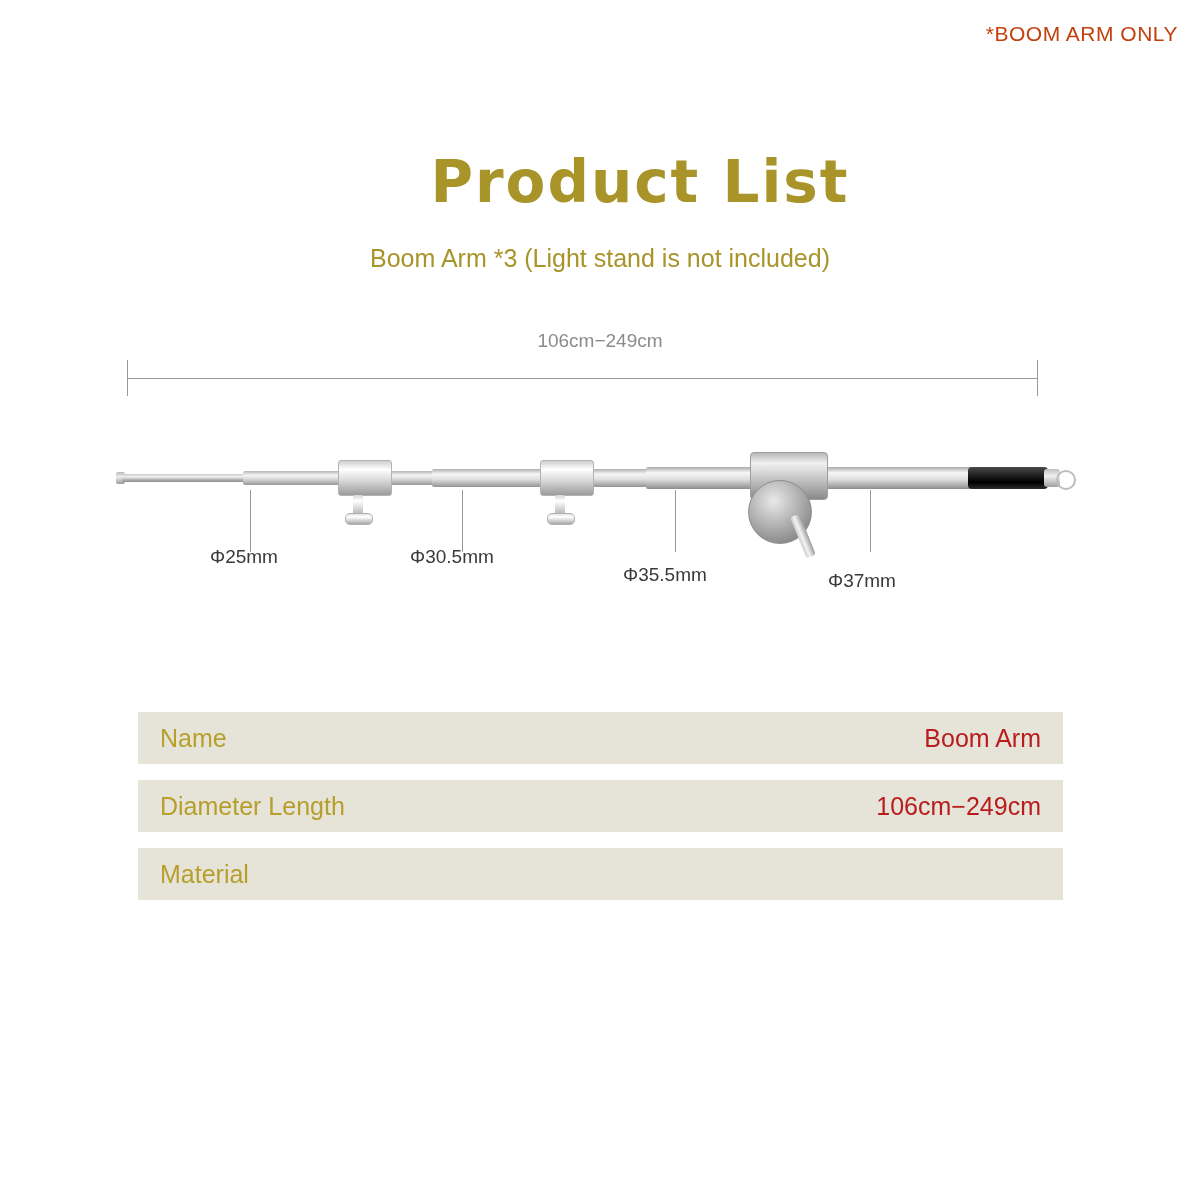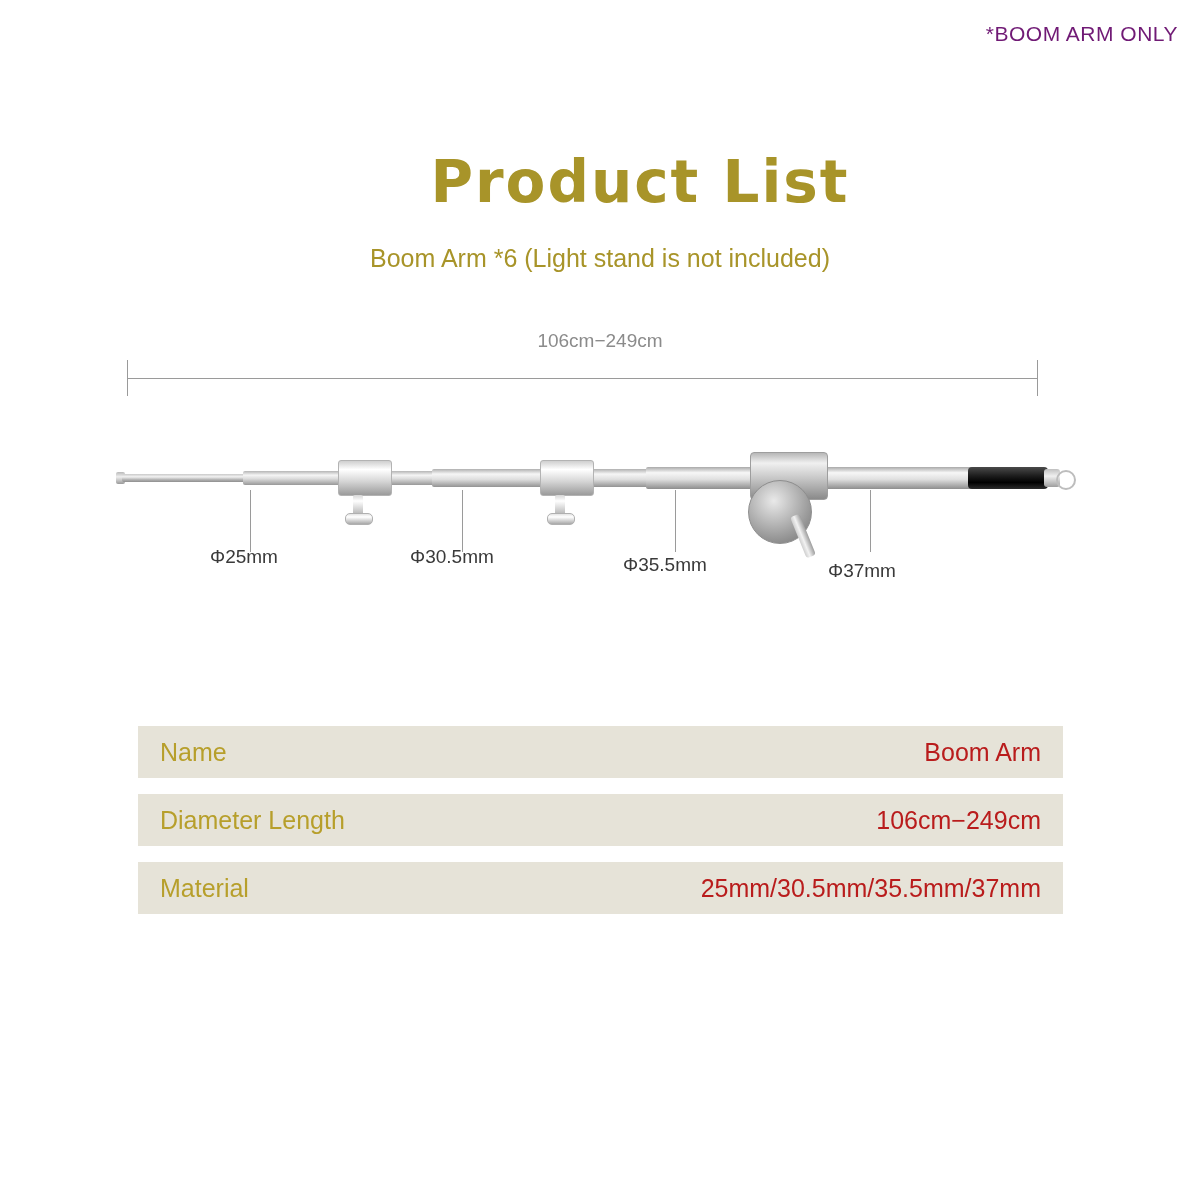--- a/index.html
+++ b/index.html
@@ -15,21 +15,21 @@
     color: #333;
     overflow: hidden;
   }
 
   .corner-note {
     position: absolute;
     top: 22px;
     right: 22px;
     font-size: 21px;
     letter-spacing: 0.5px;
-    color: #701a75;
+    color: #c2410c;
     font-family: "Liberation Sans", sans-serif;
   }
 
   .title {
     position: absolute;
     top: 148px;
     left: 0;
     width: 1200px;
     text-align: center;
     font-size: 58px;
@@ -216,38 +216,37 @@
   }
   .spec-row {
     display: flex;
     align-items: center;
     justify-content: space-between;
     height: 52px;
     padding: 0 22px;
     box-sizing: border-box;
     margin-bottom: 16px;
     background: #e6e3d8;
-    margin-top: 14px;
   }
   .spec-key {
     font-size: 25px;
     color: #b79f2b;
   }
   .spec-val {
     font-size: 25px;
     color: #b91c1c;
   }
 </style>
 </head>
 <body>
 
 <div class="corner-note">*BOOM ARM ONLY</div>
 
 <div class="title">Product List</div>
-<div class="subtitle">Boom Arm *6 (Light stand is not included)</div>
+<div class="subtitle">Boom Arm *3 (Light stand is not included)</div>
 
 <div class="diagram">
 
   <div class="dim-label">106cm−249cm</div>
   <div class="dim-line"></div>
   <div class="dim-cap left"></div>
   <div class="dim-cap right"></div>
 
   <div class="arm">
     <div class="seg cap1"></div>
@@ -273,36 +272,35 @@
     <div class="joint-handle"></div>
   </div>
 
   <div class="leader" style="left:140px; top:160px; height:62px;"></div>
   <div class="leader" style="left:352px; top:160px; height:62px;"></div>
   <div class="leader" style="left:565px; top:160px; height:62px;"></div>
   <div class="leader" style="left:760px; top:160px; height:62px;"></div>
 
   <div class="callout" style="left:100px; top:216px;">Φ25mm</div>
   <div class="callout" style="left:300px; top:216px;">Φ30.5mm</div>
-  <div class="callout" style="left:513px; top:224px;">Φ35.5mm</div>
-  <div class="callout" style="left:718px; top:230px;">Φ37mm</div>
+  <div class="callout" style="left:513px; top:234px;">Φ35.5mm</div>
+  <div class="callout" style="left:718px; top:240px;">Φ37mm</div>
 </div>
 
 <div class="spec-table">
 
   <div class="spec-row">
     <span class="spec-key">Name</span>
     <span class="spec-val">Boom Arm</span>
   </div>
 
 
   <div class="spec-row">
     <span class="spec-key">Diameter Length</span>
     <span class="spec-val">106cm−249cm</span>
   </div>
 
 
   <div class="spec-row">
     <span class="spec-key">Material</span>
-    <span class="spec-val">25mm/30.5mm/35.5mm/37mm</span>
   </div>
 
 </div>
 
 </body></html>

